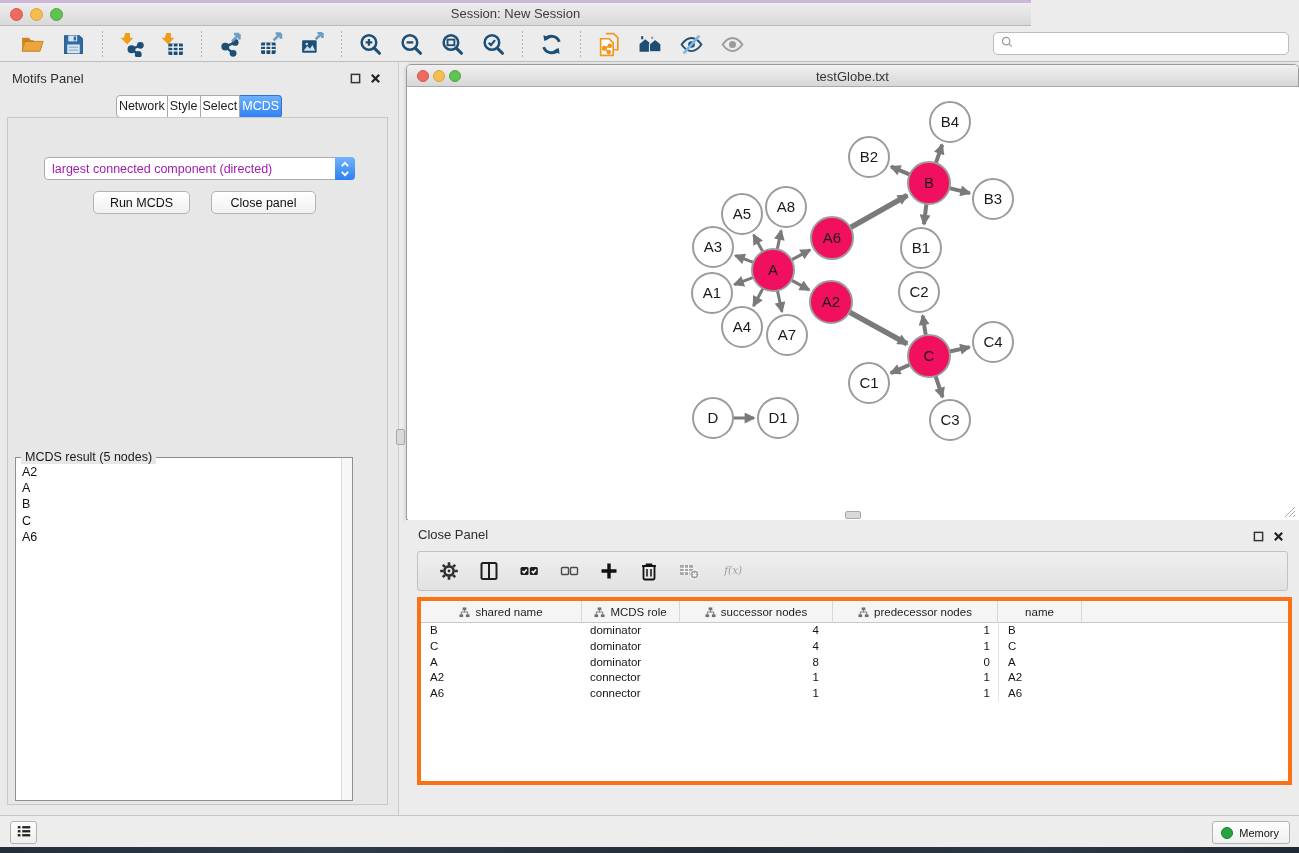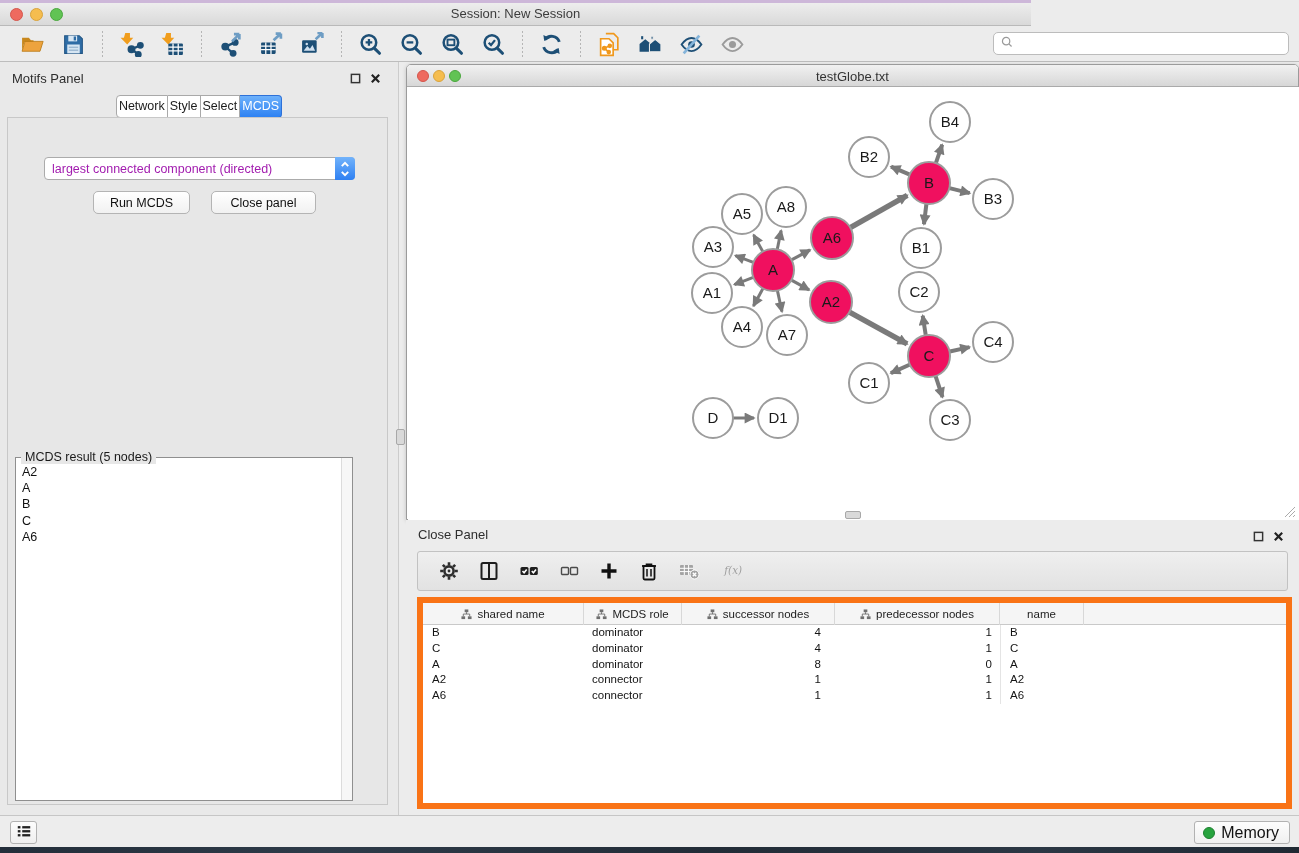--- a/index.html
+++ b/index.html
@@ -82,22 +82,22 @@
   #table-panel { position:absolute; left:406px; top:520px; width:893px; height:295px; background:#ececec; }
   #tp-title { position:absolute; left:12px; top:7px; font-size:13px; color:#2e2e2e; }
   #tp-float { right:34px; } #tp-close { right:14px; }
   #tp-toolbar { position:absolute; left:11px; top:31px; width:871px; height:40px;
     background:linear-gradient(#efefef,#e2e2e2); border:1px solid #c2c2c2; border-radius:3px;
     display:flex; align-items:center; padding-left:11px; }
   .ttool { width:24px; height:24px; margin:0 8px; display:inline-flex; align-items:center; justify-content:center; cursor:pointer; }
   .ttool svg { width:22px; height:22px; }
   .ttool.disabled { cursor:default; }
   .ttool.fx { width:34px; }
-  #node-table { position:absolute; left:11px; top:77px; width:875px; height:212px;
-    background:#fff; border:6px solid #f97316; overflow:hidden; }
+  #node-table { position:absolute; left:11px; top:77px; width:875px; height:188px;
+    background:#fff; border:4px solid #f97316; overflow:hidden; }
   .tgrid { display:grid; grid-template-columns:161px 98px 153px 165px 84px 1fr; }
   #table-head { height:22px; background:#f5f5f5; border-bottom:1px solid #c9c9c9; }
   .th-cell { display:flex; align-items:center; justify-content:center; gap:5px;
     font-size:11.5px; color:#1d1d1d; border-right:1px solid #d8d8d8; height:22px; cursor:pointer; }
   .th-cell.filler { border-right:none; cursor:default; }
   .trow { height:15.8px; }
   .td { font-size:11.5px; color:#141414; line-height:15.8px; white-space:nowrap; overflow:hidden; }
   .td.c0 { padding-left:9px; }
   .td.c1 { padding-left:8px; }
   .td.c2 { text-align:right; padding-right:14px; }
@@ -108,21 +108,21 @@
   
   #status-bar { position:absolute; left:0; bottom:6px; width:1299px; height:32px;
     background:#ededed; border-top:1px solid #c6c6c6; }
   #status-list-btn { position:absolute; left:10px; top:5px; width:27px; height:23px;
     background:linear-gradient(#fdfdfd,#efefef); border:1px solid #b2b2b2; border-radius:3px;
     display:flex; align-items:center; justify-content:center; cursor:pointer; }
   #memory-btn { position:absolute; right:9px; top:5px; height:23px; padding:0 10px 0 8px;
     background:linear-gradient(#fdfdfd,#f0f0f0); border:1px solid #b2b2b2; border-radius:3px;
     display:flex; align-items:center; gap:6px; cursor:pointer; }
   #memory-dot { width:12px; height:12px; border-radius:50%; background:#27a33e; border:1px solid #1d8130; }
-  #memory-label { font-size:16px; color:#111; }
+  #memory-label { font-size:11px; color:#111; }
   #bottom-strip { position:absolute; left:0; bottom:0; width:1299px; height:6px;
     background:linear-gradient(90deg,#232e3a,#2e3b49 25%,#222c37 55%,#2b3744 80%,#1f2933); }
 </style>
 </head>
 <body>
 
 <div id="titlebar">
   <span class="tl tl-red" style="left:10px"></span>
   <span class="tl tl-yellow" style="left:30px"></span>
   <span class="tl tl-green" style="left:50px"></span>

